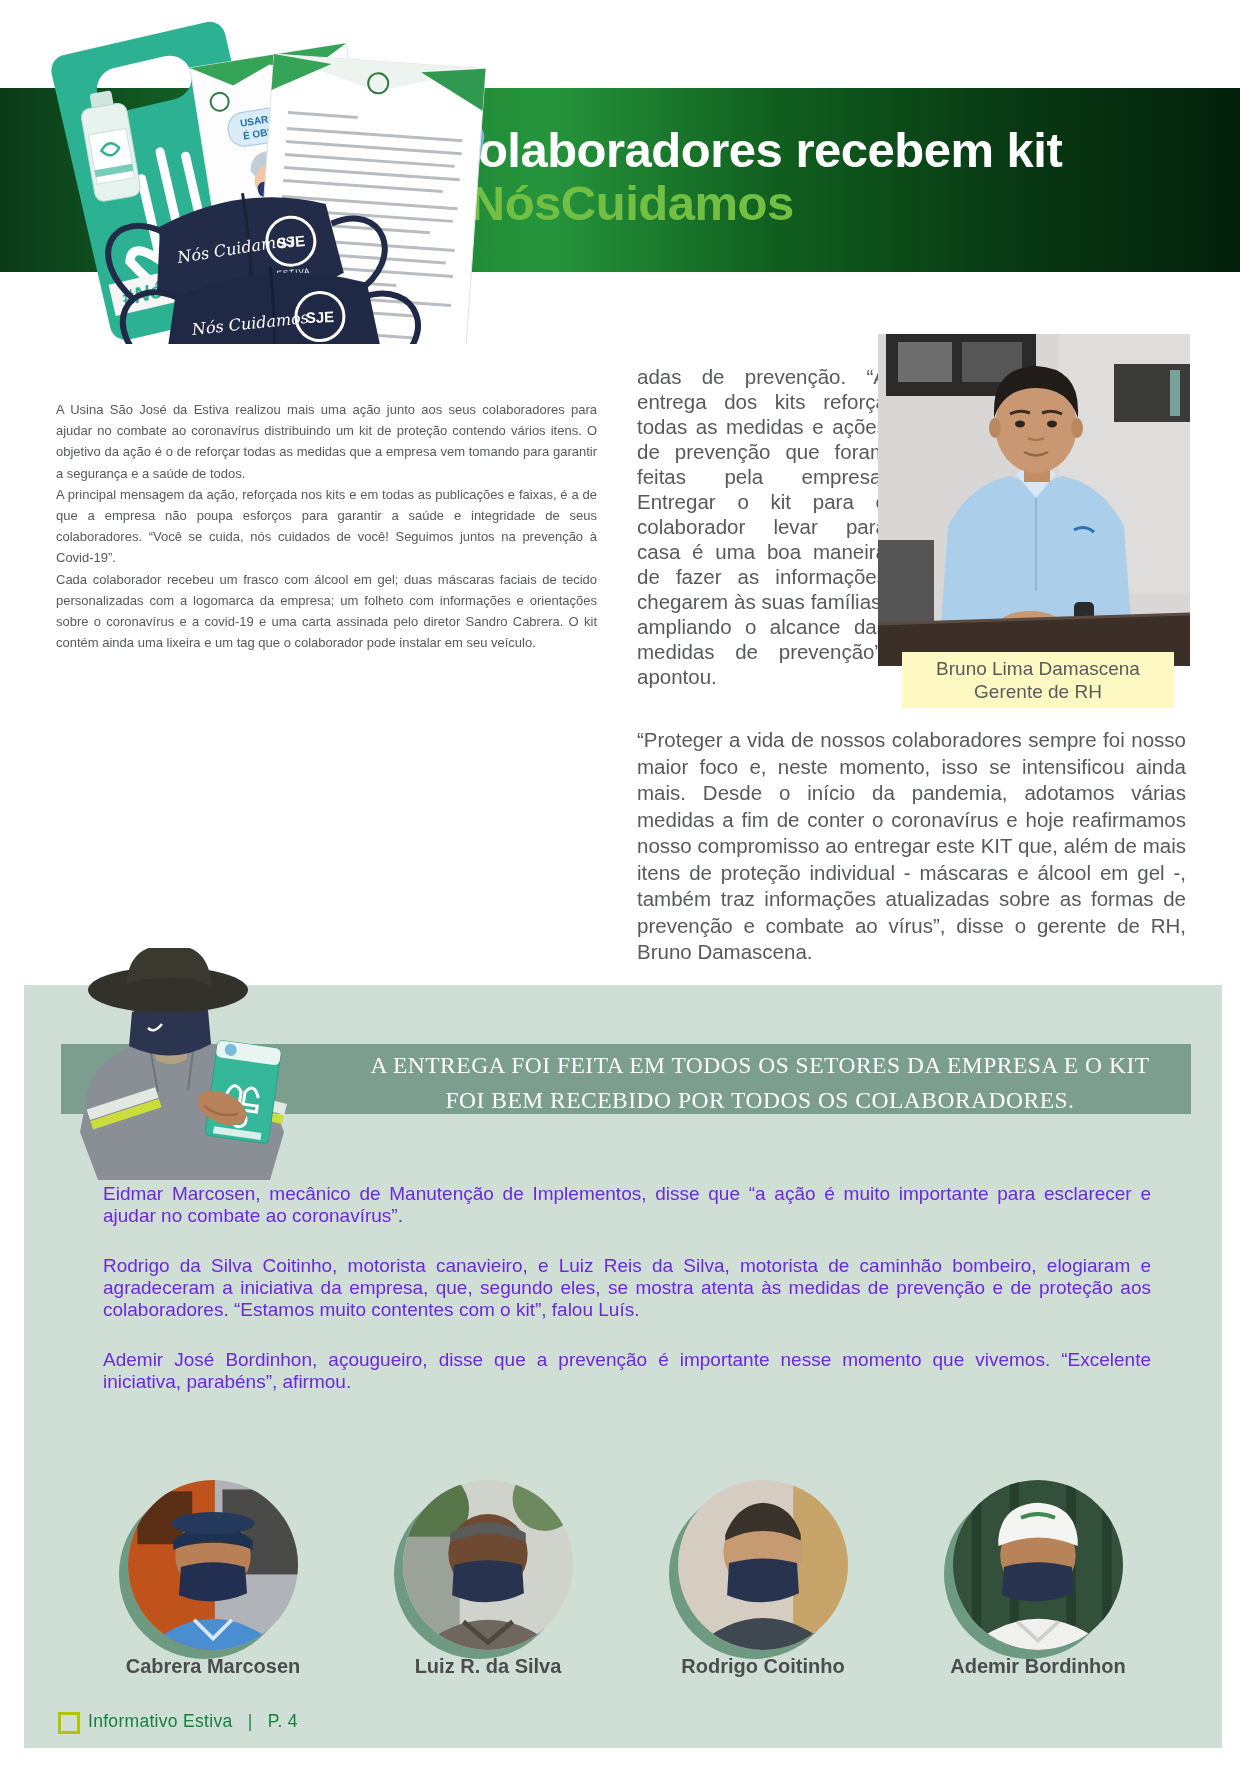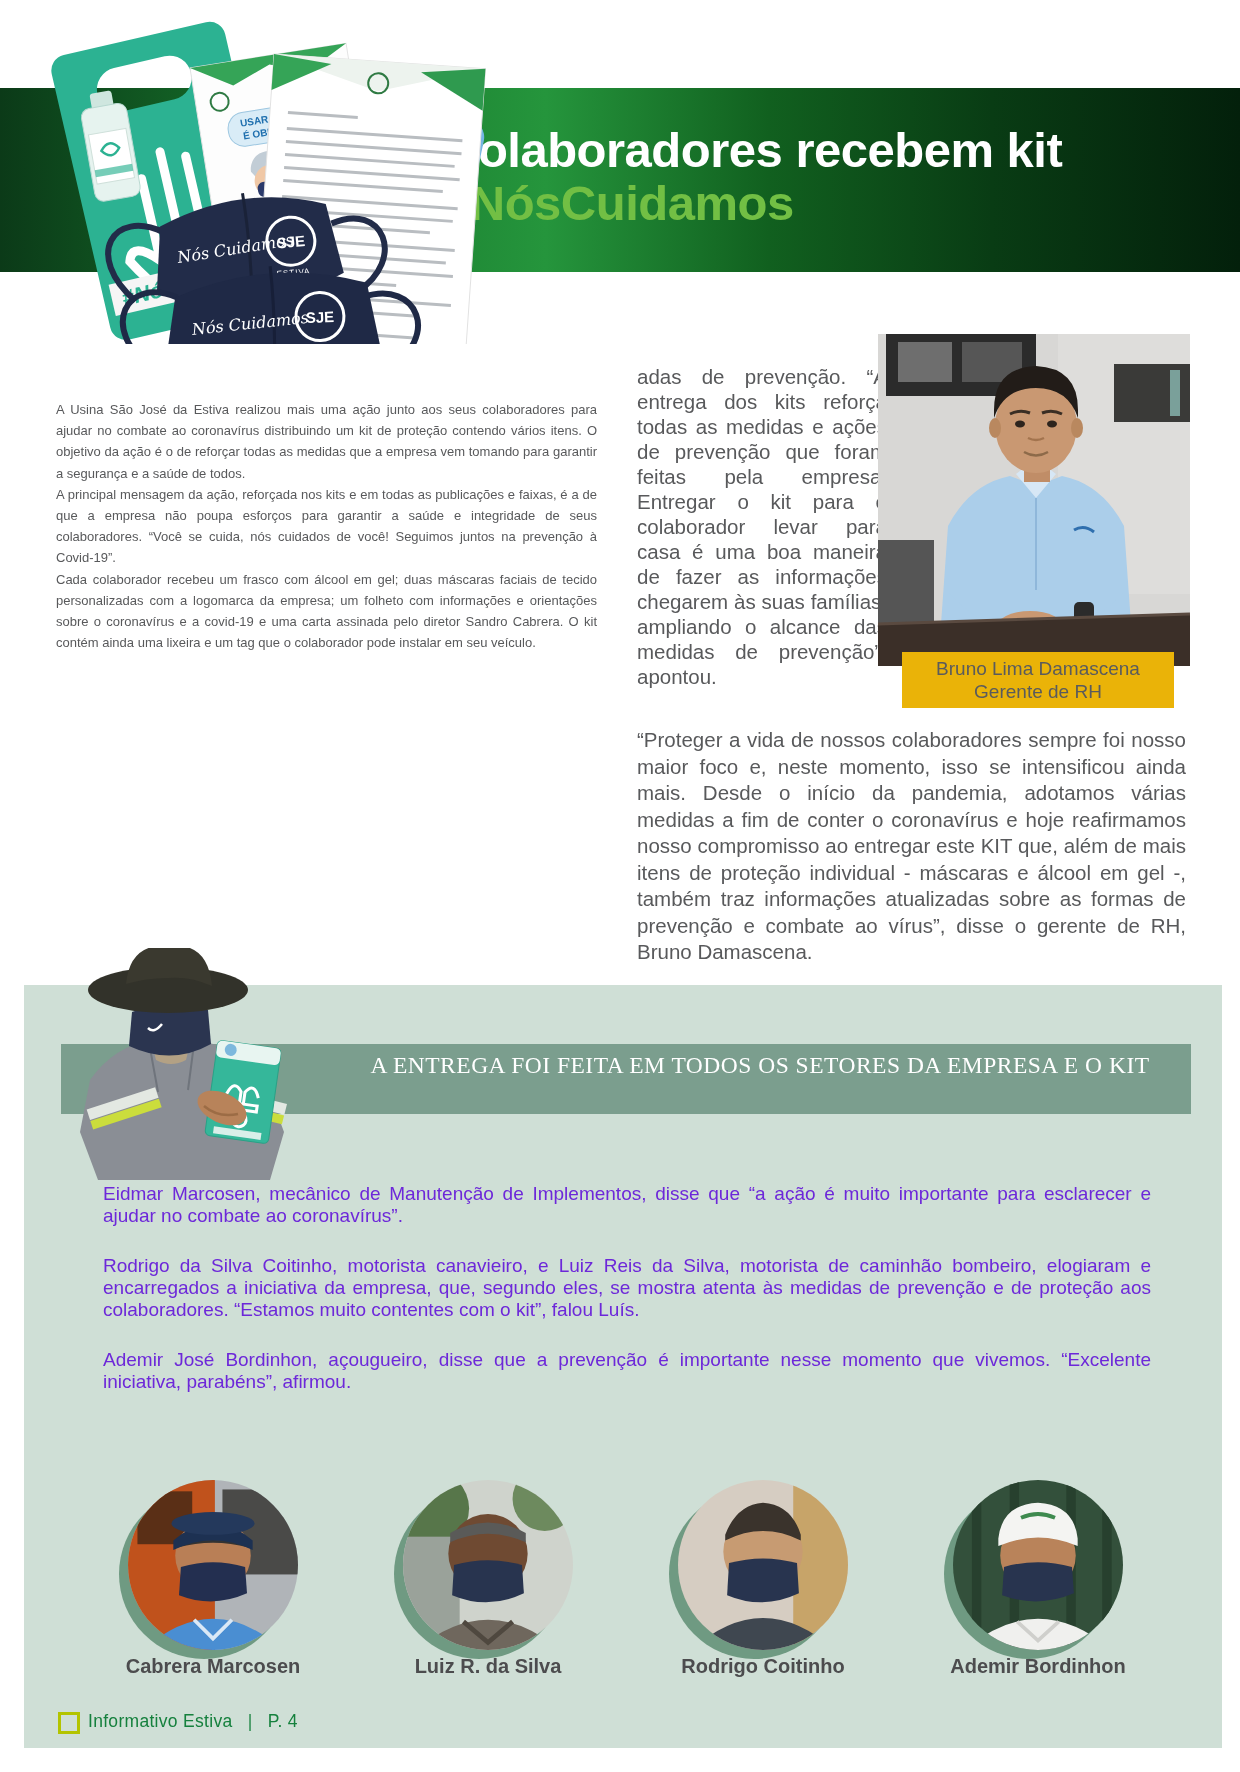--- a/index.html
+++ b/index.html
@@ -13,21 +13,21 @@
   #title .l1{color:#ffffff;}
   #title .l2{color:#72bf44;}
   
   .bodytxt{font-size:13px;line-height:21.2px;text-align:justify;color:#58595b;}
   #col1{top:399px;left:56px;width:541px;}
   #col1 p{margin:0;}
   #col2{top:364px;left:637px;width:250px;font-size:20.5px;line-height:25px;}
   #quote{top:727px;left:637px;width:549px;font-size:20.5px;line-height:26.5px;}
   
   #bruno{top:334px;left:878px;width:312px;height:332px;}
-  #caption{top:652px;left:902px;width:272px;height:56px;background:#eab308;
+  #caption{top:652px;left:902px;width:272px;height:56px;background:#fef9c3;
      text-align:center;font-size:19px;line-height:23px;color:#5a5b5d;padding-top:5px;box-sizing:border-box;}
   
   #section{top:985px;left:24px;width:1198px;height:763px;background:#cfdfd6;}
   #sage-banner{top:1044px;left:61px;width:1130px;height:70px;background:#7b9e8e;}
   #sage-text{top:1048px;left:330px;width:860px;text-align:center;color:#ffffff;
      font-family:"Liberation Serif","DejaVu Serif",serif;font-size:23.5px;line-height:35px;letter-spacing:0.5px;}
   #worker{top:948px;left:72px;width:236px;height:232px;z-index:5;}
   #hl-paras{top:1183px;left:103px;width:1048px;}
   #hl-paras p{margin:0 0 28px 0;font-size:19px;line-height:22px;text-align:justify;color:#6d28d9;}
   
@@ -206,20 +206,21 @@
     <div>Bruno Lima Damascena</div>
     <div>Gerente de RH</div>
   </div>
 
   <div id="quote" class="abs bodytxt">“Proteger a vida de nossos colaboradores sempre foi nosso maior foco e, neste momento, isso se intensificou ainda mais. Desde o início da pandemia, adotamos várias medidas a fim de conter o coronavírus e hoje reafirmamos nosso compromisso ao entregar este KIT que, além de mais itens de proteção individual - máscaras e álcool em gel -, também traz informações atualizadas sobre as formas de prevenção e combate ao vírus”, disse o gerente de RH, Bruno Damascena.</div>
 
   <div id="section" class="abs"></div>
   <div id="sage-banner" class="abs"></div>
   <div id="sage-text" class="abs">
     <div>A ENTREGA FOI FEITA EM TODOS OS SETORES DA EMPRESA E O KIT</div>
+    <div>FOI BEM RECEBIDO POR TODOS OS COLABORADORES.</div>
   </div>
 
   <svg id="worker" class="abs" viewBox="0 0 236 232">
     <path d="M100,150 L190,232 L120,232 Z" fill="#6d6f75"></path>
     <path d="M18,132 Q42,98 80,92 L98,104 L122,92 Q166,98 192,130 L212,184 L198,232 L26,232 L8,184 Z" fill="#8a8e95"></path>
     <path d="M78,100 l8,44 M122,96 l-6,46" stroke="#6f747c" stroke-width="2" fill="none"></path>
     <g transform="rotate(-18 52 160)">
       <rect x="16" y="150" width="72" height="11" fill="#e3e8e2"></rect>
       <rect x="16" y="162" width="72" height="9" fill="#cbdd3c"></rect>
     </g>
@@ -247,21 +248,21 @@
         <circle cx="32" cy="76" r="7"></circle>
       </g>
       <rect x="8" y="86" width="48" height="7" fill="#d9efe9"></rect>
     </g>
     <ellipse cx="150" cy="160" rx="26" ry="15" fill="#b8835a" transform="rotate(24 150 160)"></ellipse>
     <path d="M132,158 q14,12 34,8" stroke="#9c6c45" stroke-width="2.5" fill="none"></path>
   </svg>
 
   <div id="hl-paras" class="abs">
     <p>Eidmar Marcosen, mecânico de Manutenção de Implementos, disse que “a ação é muito importante para esclarecer e ajudar no combate ao coronavírus”.</p>
-    <p>Rodrigo da Silva Coitinho, motorista canavieiro, e Luiz Reis da Silva, motorista de caminhão bombeiro, elogiaram e encarregados a iniciativa da empresa, que, segundo eles, se mostra atenta às medidas de prevenção e de proteção aos colaboradores. “Estamos muito contentes com o kit”, falou Luís.</p>
+    <p>Rodrigo da Silva Coitinho, motorista canavieiro, e Luiz Reis da Silva, motorista de caminhão bombeiro, elogiaram e agradeceram a iniciativa da empresa, que, segundo eles, se mostra atenta às medidas de prevenção e de proteção aos colaboradores. “Estamos muito contentes com o kit”, falou Luís.</p>
     <p>Ademir José Bordinhon, açougueiro, disse que a prevenção é importante nesse momento que vivemos. “Excelente iniciativa, parabéns”, afirmou.</p>
   </div>
 
   <div class="abs shadow-circle" style="top:1489px;left:119px"></div>
   <div class="abs avatar" style="top:1480px;left:128px">
     <svg viewBox="0 0 180 180" width="170" height="170">
       <rect width="180" height="180" fill="#b0b4b8"></rect>
       <rect x="0" y="0" width="92" height="180" fill="#c0521c"></rect>
       <rect x="10" y="12" width="58" height="56" fill="#5a2f16"></rect>
       <rect x="100" y="10" width="80" height="90" fill="#4a4a48"></rect>

